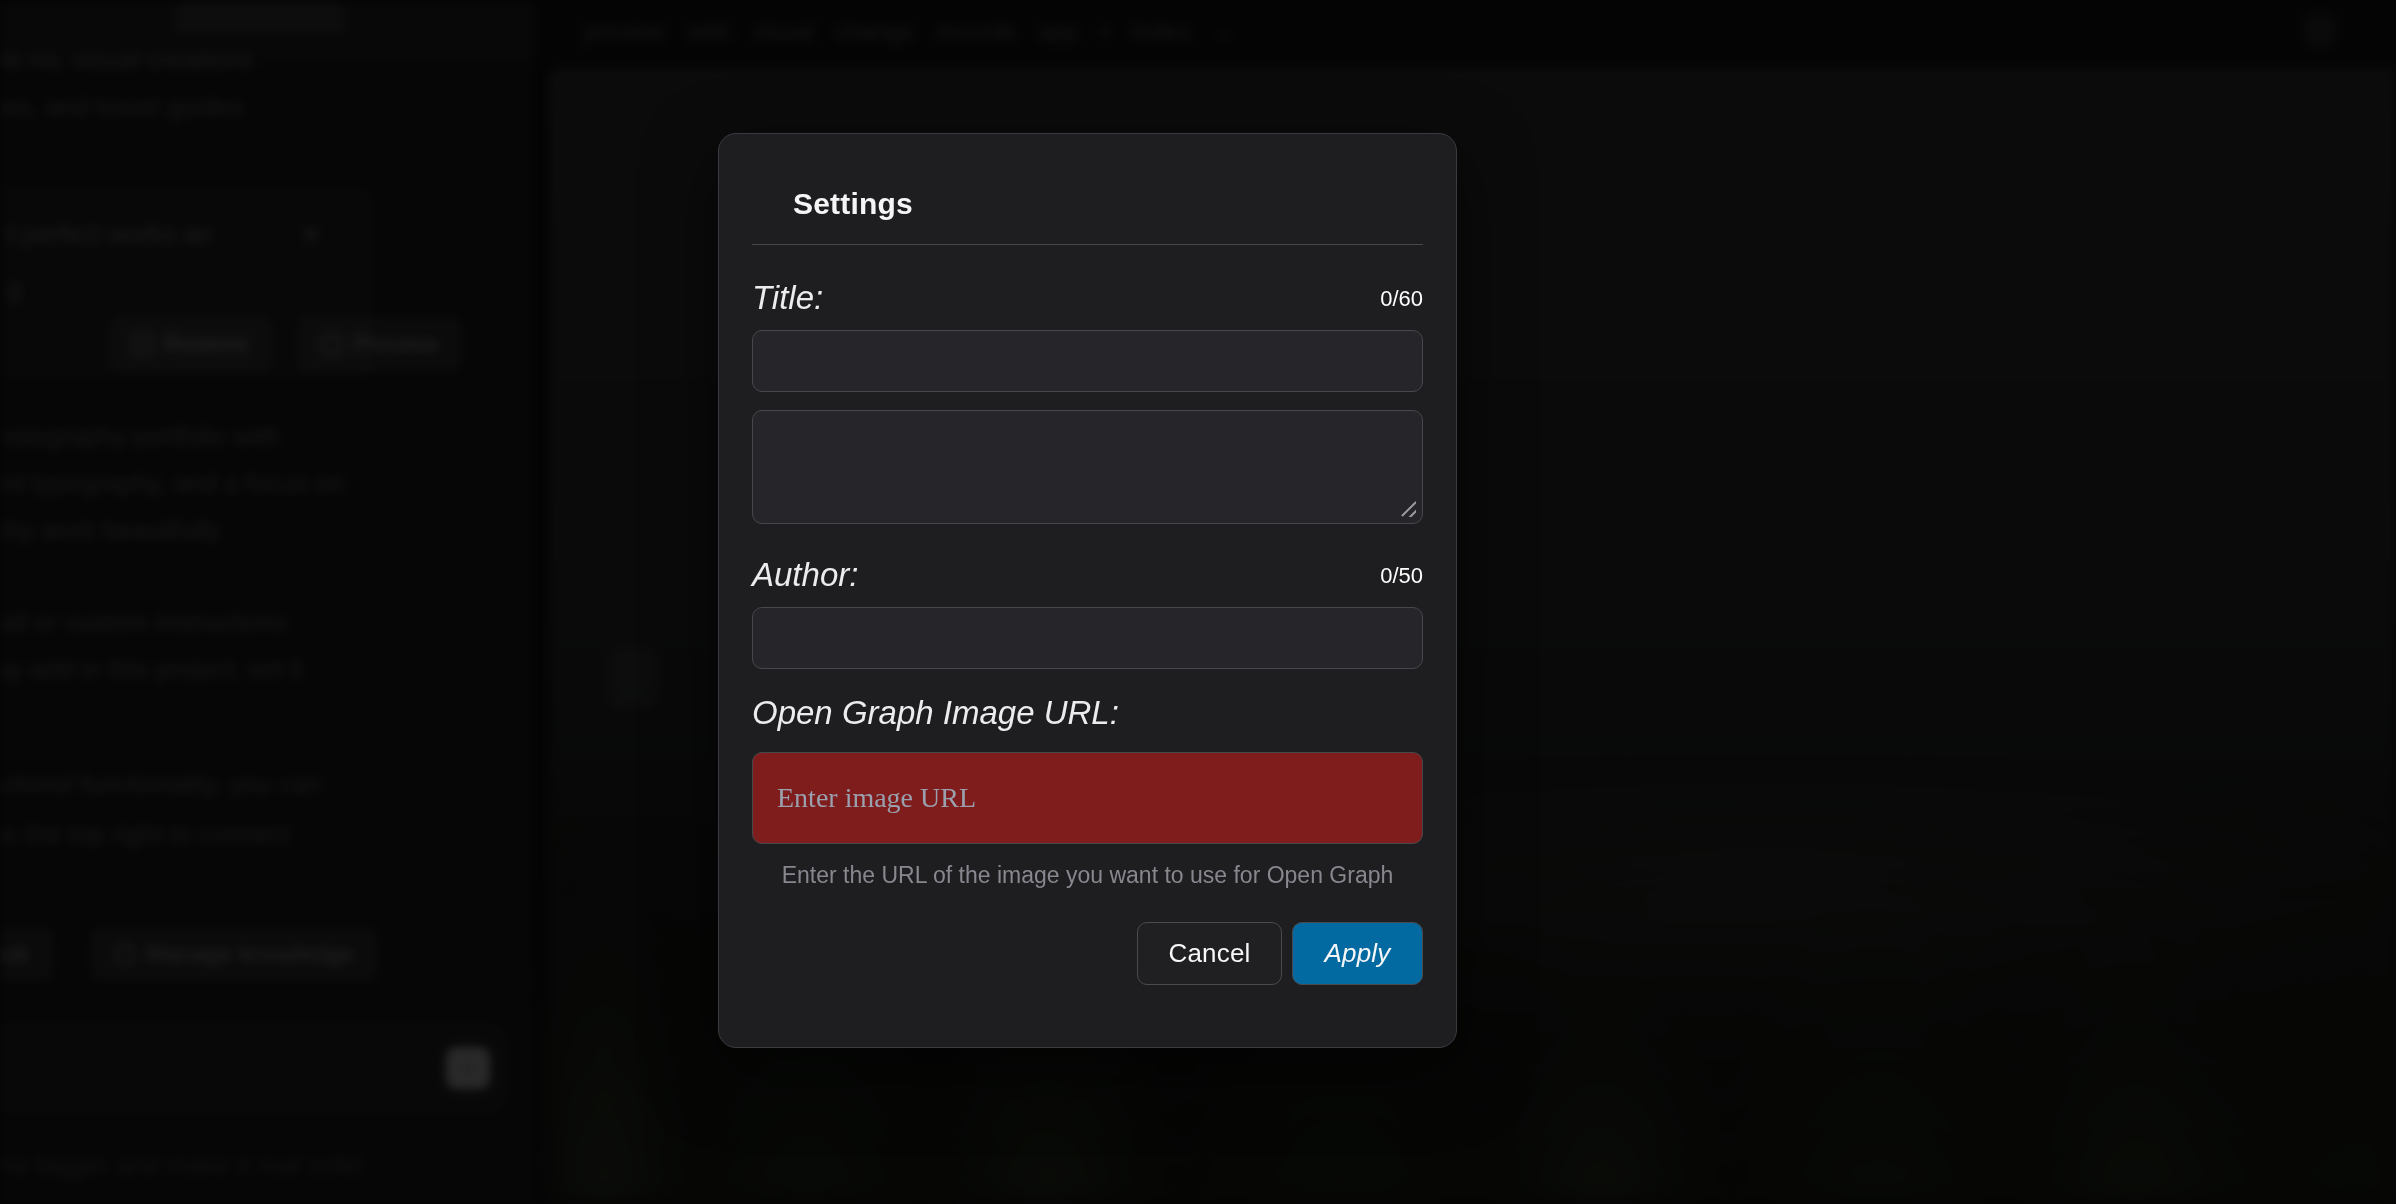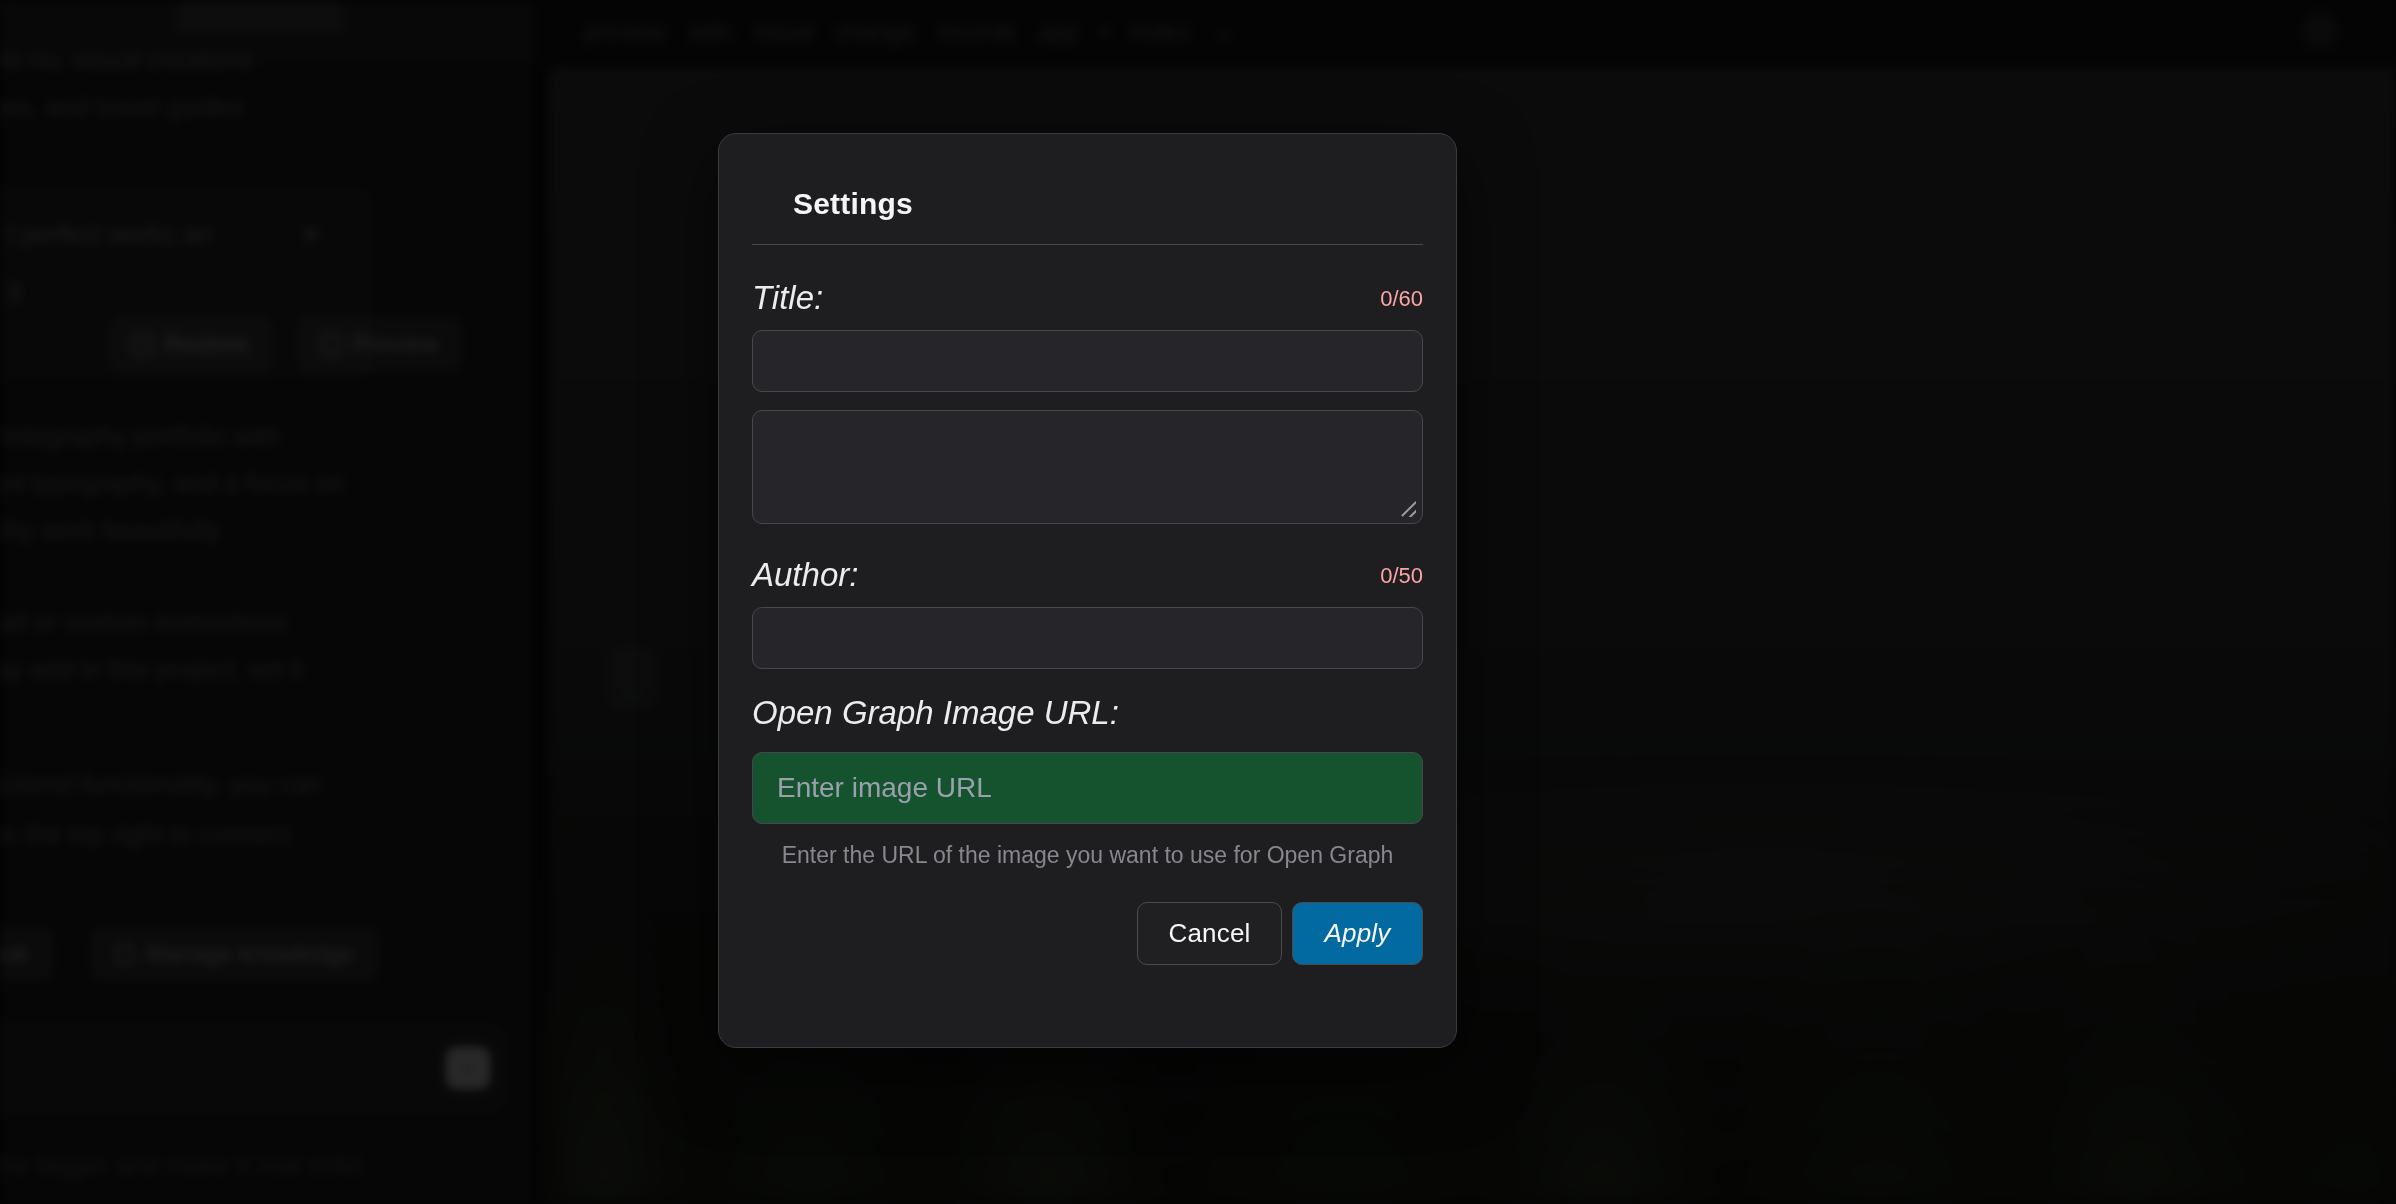--- a/index.html
+++ b/index.html
@@ -90,42 +90,42 @@
   .modal h2{
     margin:0 0 0 41px;font-size:30px;font-weight:600;letter-spacing:.2px;color:#f5f5f6;line-height:36px;
   }
   .divider{height:1px;background:#47474d;margin-top:22px;}
   .row{display:flex;justify-content:space-between;align-items:flex-end;}
   .row.r1{margin-top:38px;}
   .row.r2{margin-top:26px;}
   .row.r3{margin-top:36px;}
   .row.r4{margin-top:29px;align-items:center;}
   .lbl{font-size:33px;color:#ececee;line-height:30px;font-style:italic;}
-  .cnt{font-size:22px;color:#fca5a5;line-height:28px;}
+  .cnt{font-size:22px;color:#ffffff;line-height:28px;}
   .inp{
     display:block;width:100%;height:62px;margin-top:17px;border-radius:10px;
     background:#26262a;border:1.5px solid #47474d;outline:none;
     color:#ececee;font-size:26px;padding:0 22px;font-family:inherit;
   }
   .ta-wrap{position:relative;margin-top:18px;}
   .ta{
     display:block;width:100%;height:114px;border-radius:10px;resize:none;
     background:#26262a;border:1.5px solid #47474d;outline:none;
     color:#ececee;font-size:26px;padding:14px 22px;font-family:inherit;
   }
   .grip{position:absolute;right:7px;bottom:7px;width:18px;height:18px;overflow:hidden;}
   .grip::before,.grip::after{
     content:"";position:absolute;background:#9b9ba2;height:2px;transform:rotate(-45deg);transform-origin:center;
   }
   .grip::before{width:20px;right:-3px;bottom:7px;}
   .grip::after{width:10px;right:-2px;bottom:2px;}
   .url-inp{
-    display:block;width:100%;height:72px;margin-top:24px;border-radius:10px;
-    background:#14532d;border:1.5px solid #47474d;outline:none;
-    color:#d9dce3;font-size:28px;padding:0 24px;font-family:Liberation Sans, sans-serif;
+    display:block;width:100%;height:92px;margin-top:24px;border-radius:10px;
+    background:#7f1d1d;border:1.5px solid #47474d;outline:none;
+    color:#d9dce3;font-size:28px;padding:0 24px;font-family:Liberation Serif, serif;
   }
   .url-inp::placeholder{color:#9aa0ad;opacity:1;}
   .helper{margin:16px 0 0 0;font-size:23px;color:#87878e;line-height:30px;text-align:center;}
   .btn-row{display:flex;justify-content:flex-end;gap:10px;margin-top:32px;}
   .btn{
     height:63px;border-radius:10px;border:1px solid #4a4a51;
     font-size:26px;color:#f7f7f8;font-family:inherit;letter-spacing:.2px;
     display:inline-flex;align-items:center;justify-content:center;cursor:pointer;
   }
   .btn.cancel{background:#202023;width:145px;}

